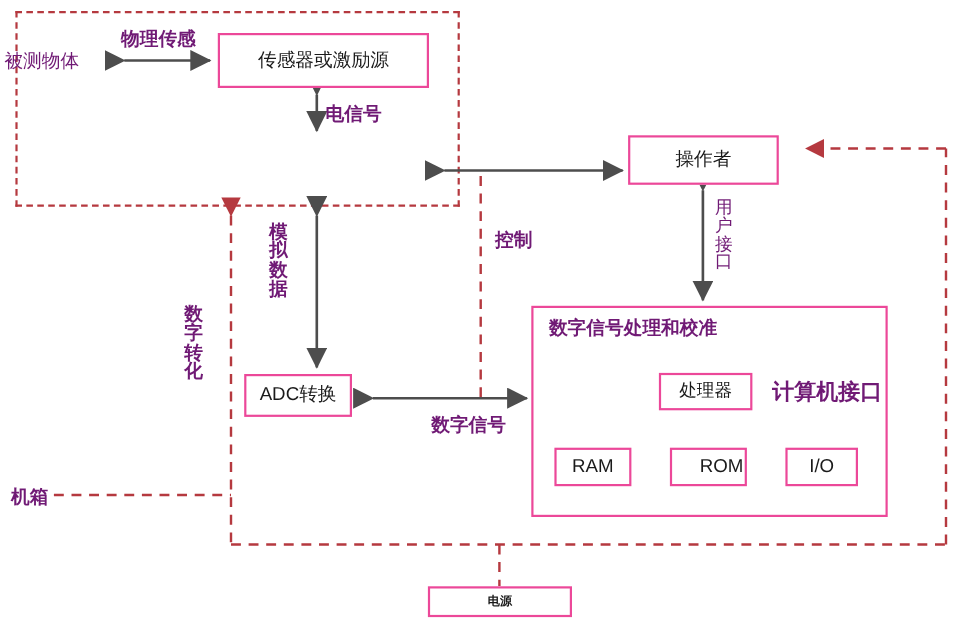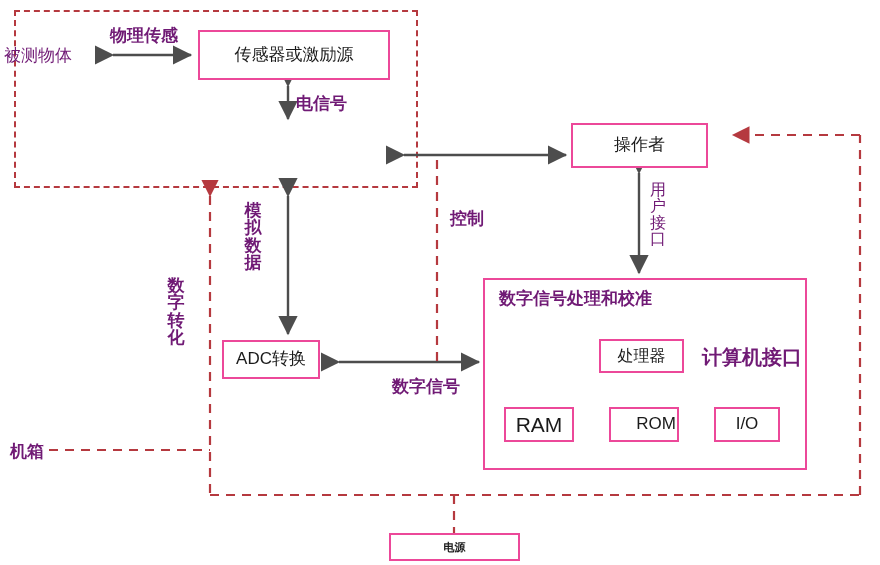--- a/index.html
+++ b/index.html
@@ -132,21 +132,21 @@
   <div class="box" style="left:571px; top:123px; width:137px; height:45px;">操作者</div>
 
   <div class="box" style="left:483px; top:278px; width:324px; height:192px;
               display:block; position:absolute;text-align:right;">
     <span class="label bold" style="left:14px; top:10px; font-size:17px;">数字信号处理和校准</span>
 
     <div class="box" style="left:114px; top:59px; width:85px; height:34px; font-size:16px;">处理器</div>
 
     <span class="label bold" style="left:217px; top:66px; font-size:20px;">计算机接口</span>
 
-    <div class="box" style="left:19px; top:127px; width:70px; height:35px; font-size:21px;">RAM</div>
+    <div class="box" style="left:19px; top:127px; width:70px; height:35px; font-size:17px;">RAM</div>
 
     <div class="box" style="left:124px; top:127px; width:70px; height:35px; font-size:17px;padding-left:24px;">ROM</div>
 
     <div class="box" style="left:229px; top:127px; width:66px; height:35px; font-size:17px;">I/O</div>
   </div>
 
   <div class="box" style="left:389px; top:533px; width:131px; height:28px; font-weight:bold; font-size:11px;">电源</div>
 
   <span class="label" style="left:4px; top:44px;">被测物体</span>
 

